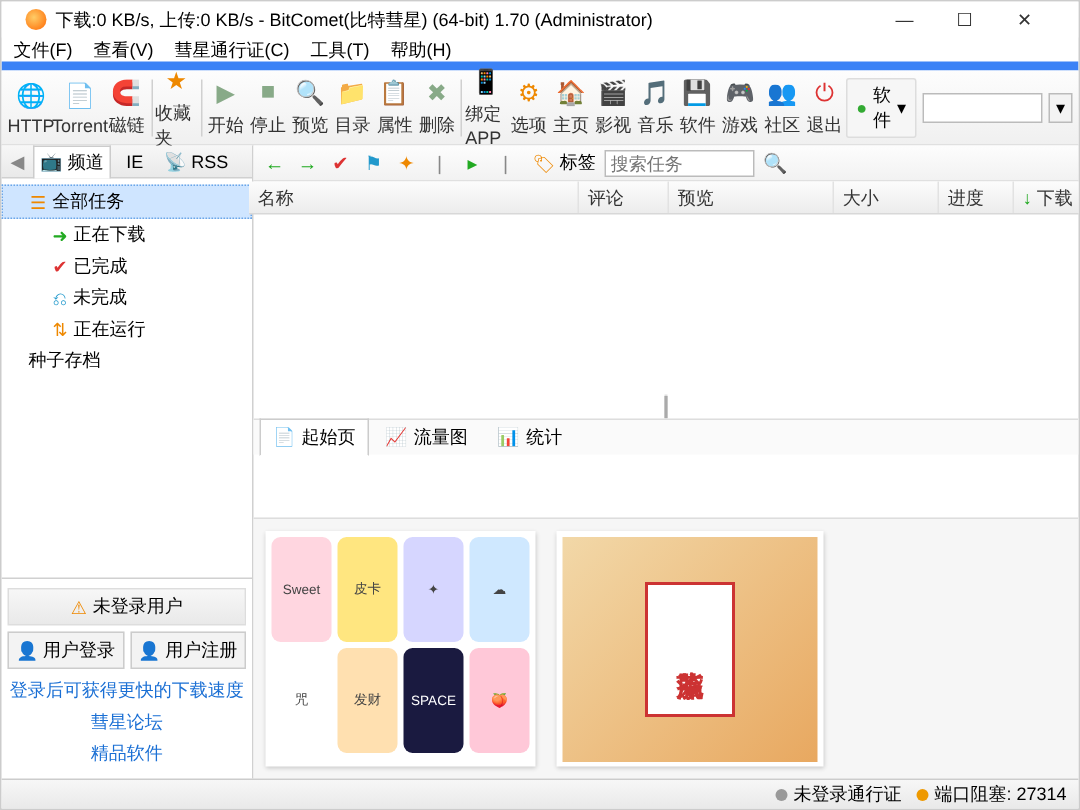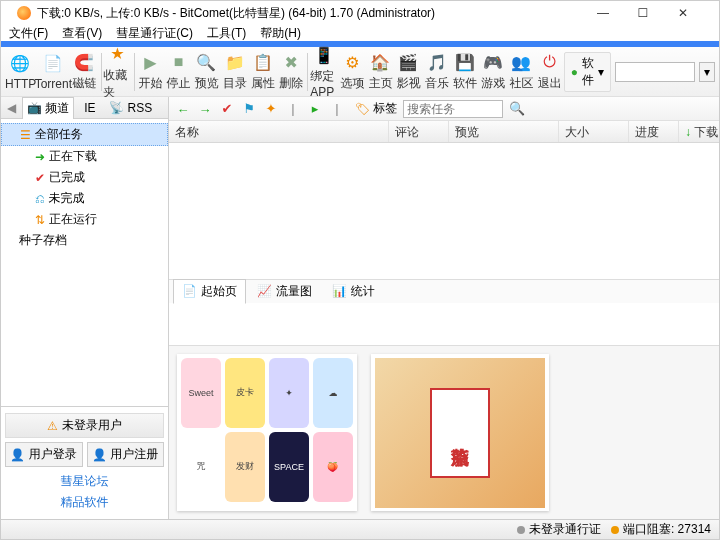--- a/index.html
+++ b/index.html
@@ -29,21 +29,21 @@
 .loginbox { border-top:1px solid #d0d0d0; padding:6px 4px; font-size:12px; }
 .loginbox .hdr { display:flex; align-items:center; justify-content:center; gap:4px; background:linear-gradient(#f7f7f7,#e9e9e9); border:1px solid #ddd; padding:3px 0; margin-bottom:4px; }
 .loginbox .btns { display:flex; gap:4px; margin-bottom:4px; }
 .loginbox .btns button { flex:1; padding:3px 0; border:1px solid #ccc; background:#f3f3f3; display:flex; align-items:center; justify-content:center; gap:3px; }
 .loginbox a { display:block; color:#1a6fd4; text-align:center; padding:2px 0; text-decoration:none; }
 .right { flex:1; display:flex; flex-direction:column; min-width:0; }
 .subbar { height:24px; border-bottom:1px solid #e0e0e0; display:flex; align-items:center; gap:6px; padding:0 6px; background:linear-gradient(#fdfdfd,#f2f2f2); }
 .subbar .sic { width:16px; text-align:center; font-size:13px; }
 .subbar .taglbl { display:flex; align-items:center; gap:3px; margin-left:4px; }
 .subbar input { width:100px; height:18px; border:1px solid #bbb; padding:0 3px; color:#888; }
-.grid { flex:1; min-height:0; display:flex; flex-direction:row; }
+.grid { flex:1; min-height:0; display:flex; flex-direction:column;align-items:center; }
 .ghdr { height:22px; display:flex; background:linear-gradient(#fcfcfc,#ececec); border-bottom:1px solid #d8d8d8; }
 .ghdr .col { border-right:1px solid #e2e2e2; padding:3px 6px; color:#333; white-space:nowrap; overflow:hidden; }
 .gbody { flex:1; background:#fff; position:relative; overflow:hidden; }
 .hscroll { height:16px; background:#f0f0f0; border-top:1px solid #ddd; display:flex; }
 .hscroll .thumb { height:100%; background:#c8c8c8; border:1px solid #aaa; }
 .lowertabs { height:24px; display:flex; align-items:center; gap:2px; padding:2px 4px; border-top:1px solid #ddd; background:#fafafa; }
 .lowertabs .lt { display:flex; align-items:center; gap:4px; padding:3px 8px; border:1px solid transparent; cursor:pointer; }
 .lowertabs .lt.active { background:#fff; border:1px solid #ccc; border-bottom-color:#fff; }
 .startpg { flex:1; min-height:0; background:#f6f6f6; border-top:1px solid #ddd; padding:8px; display:flex; gap:14px; overflow:hidden;margin-top:42px; }
 .card { background:#fff; padding:4px; box-shadow:0 1px 3px rgba(0,0,0,.2); }
@@ -216,20 +216,21 @@
       <div class="btns">
         <button>
             <span style="color:#39c">👤</span>
             <span>用户登录</span>
           </button>
         <button>
             <span style="color:#2a2">👤</span>
             <span>用户注册</span>
           </button>
       </div>
+      <a href="#">登录后可获得更快的下载速度</a>
       <a href="#">彗星论坛</a>
       <a href="#">精品软件</a>
     </div>
   </div>
 
   <div class="right">
     <div class="subbar">
       <span class="sic" style="color:#2a2">←</span>
       <span class="sic" style="color:#2a2">→</span>
       <span class="sic" style="color:#d33">✔</span>

